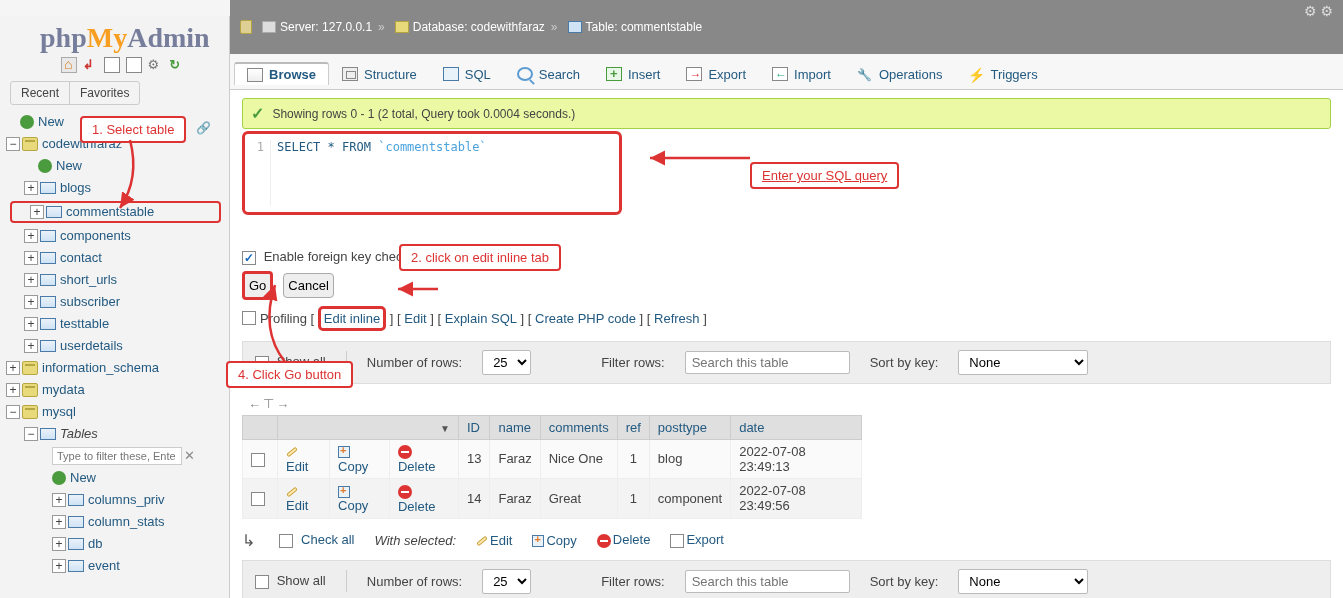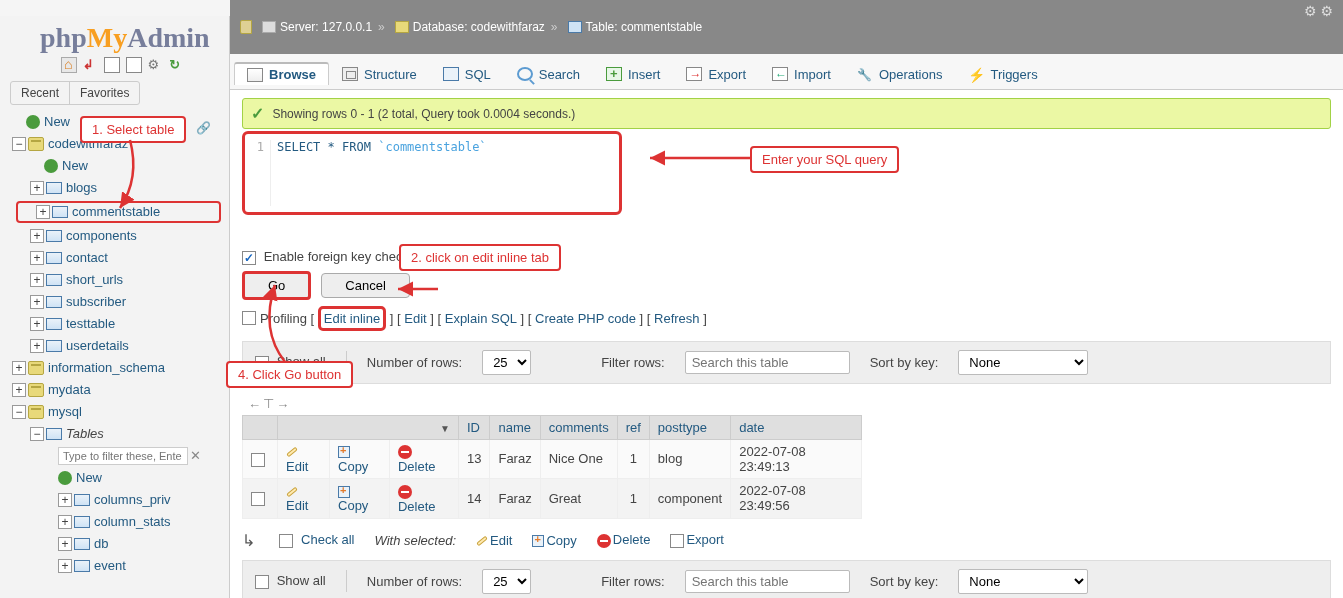--- a/index.html
+++ b/index.html
@@ -32,21 +32,21 @@
   .ic-exit::before{content:"↲";color:#c33;font-weight:bold;}
   .ic-doc{background:#fff;border:1px solid #888;}
   .ic-gear::before{content:"⚙";color:#777;}
   .ic-reload::before{content:"↻";color:#4a9b3d;font-weight:bold;}
   #recent-fav { border:1px solid #ccc; border-radius:3px; display:inline-block;
     margin:4px 0 0 10px; }
   #recent-fav span { padding:4px 10px; display:inline-block; cursor:pointer;
     font-size:12px; }
   #recent-fav span:first-child { border-right:1px solid #ccc; }
   #link-icon{position:absolute;right:18px;top:105px;font-size:12px;color:#888;}
-  #tree { padding:6px 4px 0 12px; font-size:13px; }
+  #tree { padding:6px 4px 0 6px; font-size:13px; }
   .tree-row { display:flex; align-items:center; height:22px; white-space:nowrap; }
   .tree-ind { display:inline-block; width:14px; }
   .tree-ind.pm { width:14px; height:14px; border:1px solid #999; background:#fff;
     text-align:center; line-height:12px; font-size:12px; margin-right:2px;
     cursor:pointer; }
   .tree-db-ic{display:inline-block;width:16px;height:14px;background:#e8d97a;
     border:1px solid #b5a642;border-radius:2px;margin-right:4px;position:relative;}
   .tree-db-ic::after{content:"";position:absolute;left:2px;top:2px;width:10px;height:2px;background:#b5a642;}
   .tree-tb-ic{display:inline-block;width:16px;height:12px;margin-right:4px;position:relative;}
   .tree-tb-ic::before{content:"";position:absolute;left:0;top:0;width:14px;height:10px;
@@ -114,21 +114,21 @@
   .kw{color:#235a81;}.op{color:#235a81;}.tk{color:#4aa3df;}
 
   
   .callout{position:absolute;border:2px solid #d33;border-radius:4px;
     padding:4px 10px;color:#d33;background:#fff;font-size:13px;pointer-events:none;}
   .arrow{position:absolute;pointer-events:none;}
   .arrow svg{overflow:visible;}
 
   
   .ctrl-row{display:flex;align-items:center;gap:10px;margin-top:6px;font-size:13px;}
-  .btn{border:1px solid #aaa;border-radius:4px;padding:4px 23px;background:#eee;
+  .btn{border:1px solid #aaa;border-radius:4px;padding:4px 4px;background:#eee;
     cursor:pointer;font-size:13px;}
   .btn.primary{border:3px solid #d33;font-weight:normal;background:#eee;}
   .chkbox{width:14px;height:14px;border:1px solid #888;background:#fff;
     display:inline-block;vertical-align:middle;margin-right:4px;cursor:pointer;}
   .chkbox.on::before{content:"✓";color:#1565c0;font-size:12px;font-weight:bold;
     position:relative;top:-2px;left:1px;}
 
   
   #linksrow{font-size:13px;margin-top:6px;display:flex;align-items:center;}
   #linksrow a{color:#235a81;}
@@ -476,21 +476,21 @@
       <select class="sortsel"><option>None</option></select>
     </div>
 
     <div id="qops">
       <b>Query results operations</b>
     </div>
   </div>
 </div>
 
 <div class="callout" style="left:80px;top:116px;">1. Select table</div>
-<div class="callout" style="left:750px;top:146px;">Enter your SQL query</div>
+<div class="callout" style="left:750px;top:162px;text-decoration:underline;">Enter your SQL query</div>
 <div class="callout" style="left:399px;top:244px;">2. click on edit inline tab</div>
 <div class="callout" style="left:226px;top:361px;">4. Click Go button</div>
 
 <div class="arrow" style="left:90px;top:138px;">
   <svg width="60" height="80">
       <defs>
         <marker id="ah1" markerWidth="8" markerHeight="8" refX="6" refY="3" orient="auto">
           <path d="M0,0 L6,3 L0,6 Z" fill="#d33"></path>
         </marker>
       </defs>

